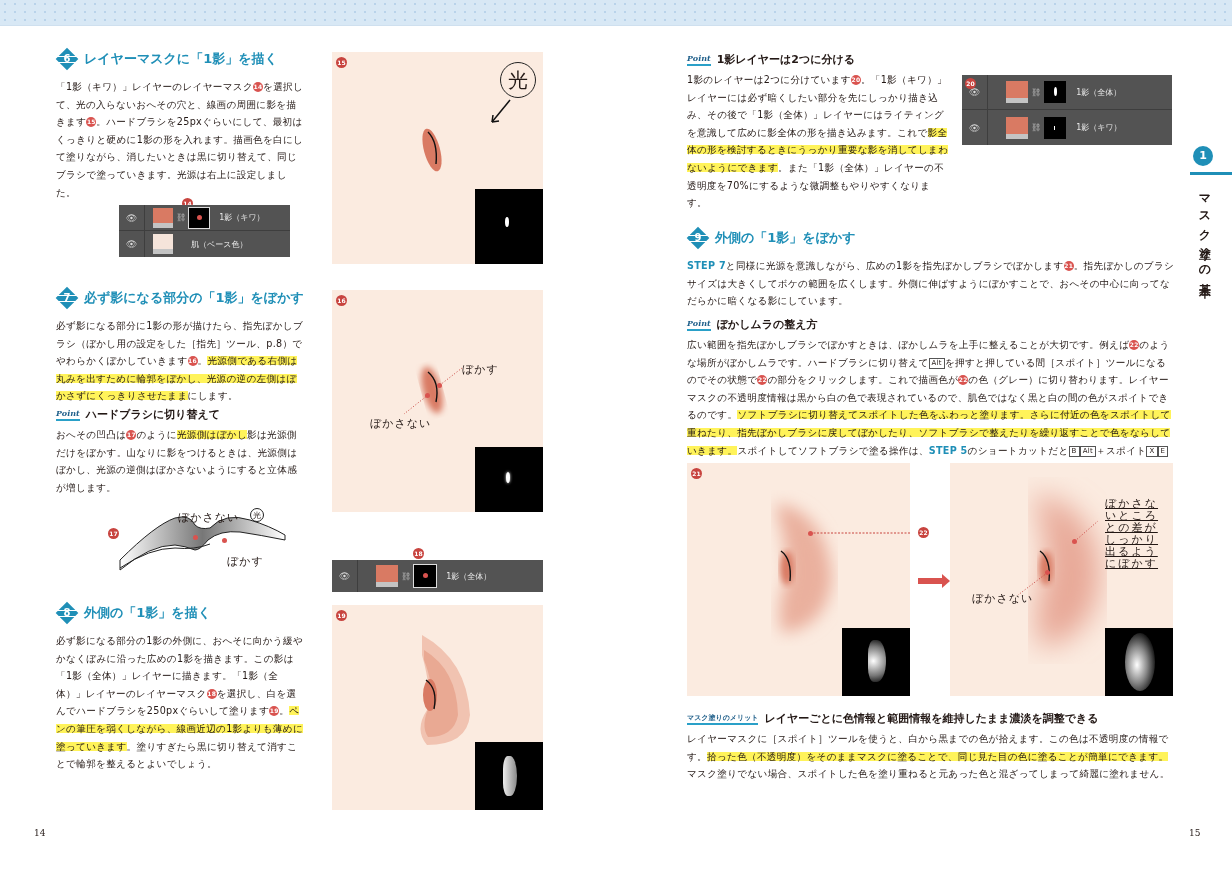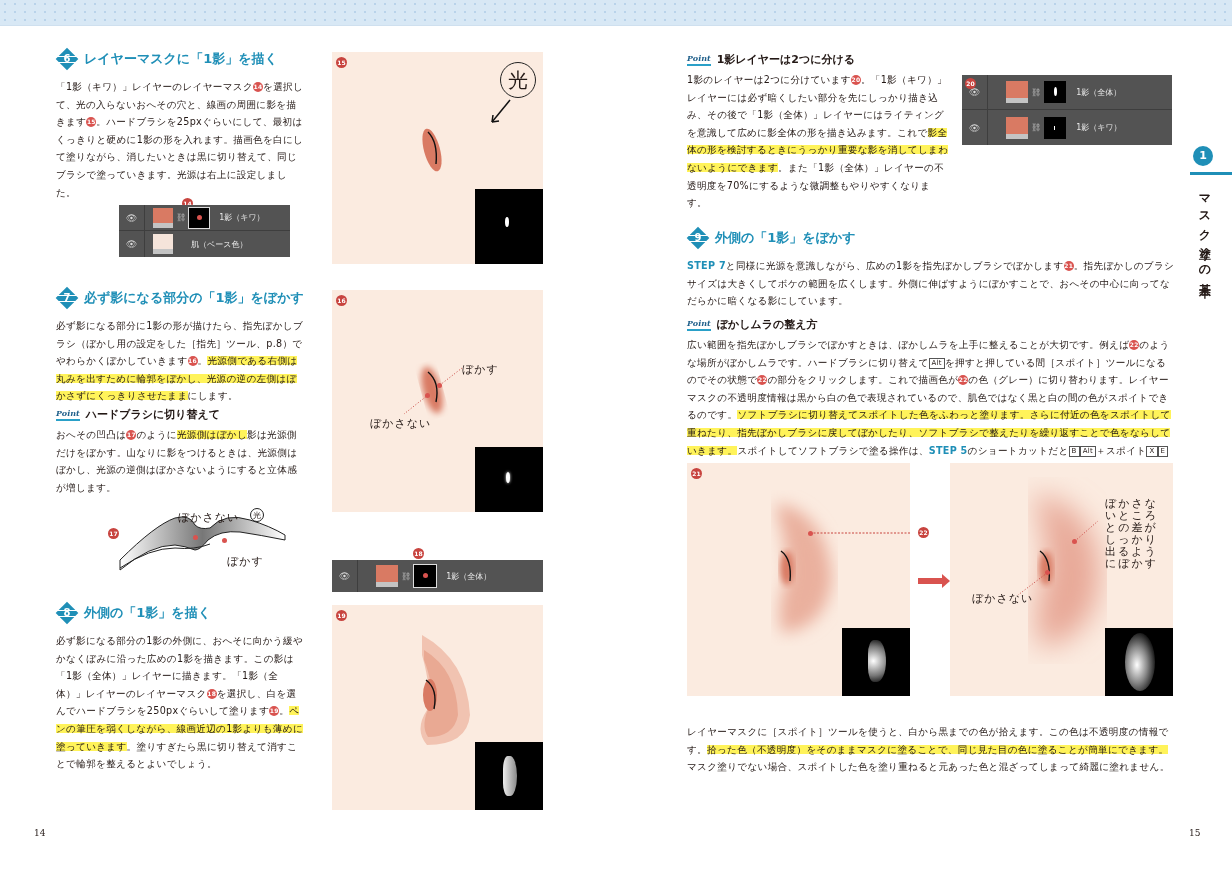--- a/index.html
+++ b/index.html
@@ -323,29 +323,33 @@
         </filter>
       </defs>
     <path d="M85,30 Q150,45 150,115 Q145,175 90,185 Q80,150 95,115 Q98,75 85,40 Z" fill="#e8a998" filter="url(#blur3)"></path>
     <ellipse cx="96" cy="105" rx="7" ry="17" fill="#d97a63" filter="url(#blur1)"></ellipse>
     <path d="M90,88 Q101,96 99,118" fill="none" stroke="#111" stroke-width="1.4"></path>
     <line x1="125" y1="78" x2="148" y2="58" stroke="#c8443f" stroke-dasharray="1,2"></line>
     <line x1="97" y1="110" x2="68" y2="132" stroke="#c8443f" stroke-dasharray="1,2"></line>
   </svg>
   <span class="dot" style="left:122px; top:76px;"></span>
   <span class="dot" style="left:95px; top:107px;"></span>
-  <span class="annot" style="left:155px; top:35px; width:62px; line-height:12px; letter-spacing:2px;">ぼかさないところとの差がしっかり出るようにぼかす</span>
+  <span class="annot" style="left:155px; top:35px; width:62px; line-height:12px; letter-spacing:2px;text-decoration:underline;">ぼかさないところとの差がしっかり出るようにぼかす</span>
   <span class="annot" style="left:22px; top:128px;">ぼかさない</span>
   <div class="mask-thumb" style="left:155px; top:165px; width:68px; height:68px;">
     <span class="abs" style="left:20px; top:5px; width:30px; height:58px; background:radial-gradient(ellipse at 40% 55%,#fff,#888 40%,#000 80%); border-radius:50%;"></span>
   </div>
 </div>
 
 <div class="abs" style="left:687px; top:711px; width:488px;">
-  <div class="body-text rich" style="margin-top:12px"><span>レイヤーマスクに［スポイト］ツールを使うと、白から黒までの色が拾えます。この色は不透明度の情報です。</span><span class="hl">拾った色（不透明度）をそのままマスクに塗ることで、同じ見た目の色に塗ることが簡単にできます。</span><span>マスク塗りでない場合、スポイトした色を塗り重ねると元あった色と混ざってしまって綺麗に塗れません。</span><br></div>
+  <div class="point-head">
+    <span class="merit-tag">マスク塗りのメリット</span>
+    <span>レイヤーごとに色情報と範囲情報を維持したまま濃淡を調整できる</span>
+  </div>
+  <div class="body-text rich" style="margin-top:4px"><span>レイヤーマスクに［スポイト］ツールを使うと、白から黒までの色が拾えます。この色は不透明度の情報です。</span><span class="hl">拾った色（不透明度）をそのままマスクに塗ることで、同じ見た目の色に塗ることが簡単にできます。</span><span>マスク塗りでない場合、スポイトした色を塗り重ねると元あった色と混ざってしまって綺麗に塗れません。</span><br></div>
 </div>
 
 <div class="side-tab">
   <div class="side-circle">1</div>
   <div class="side-line"></div>
   <div class="side-text">マスク塗りの基本</div>
 </div>
 
 <span class="page-num" style="left:1189px;">15</span>
 

